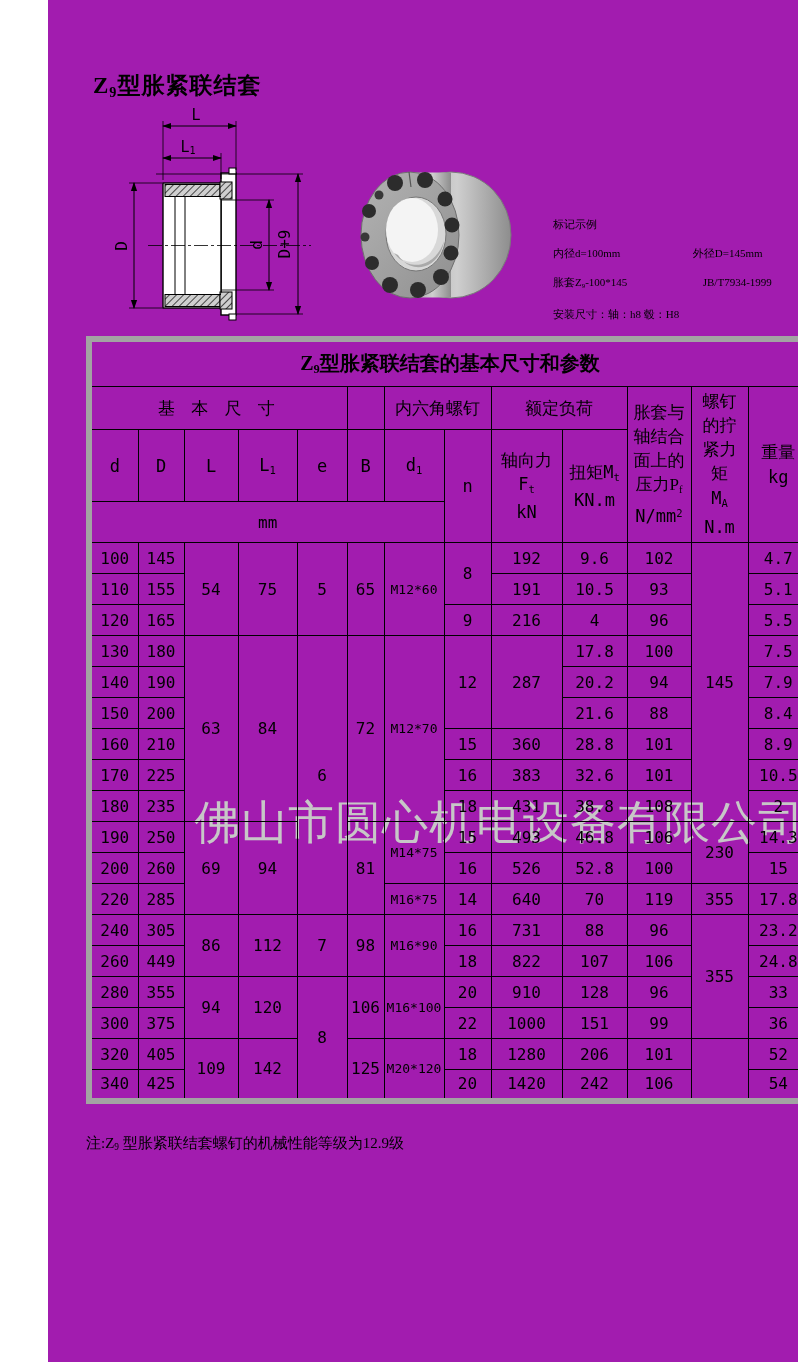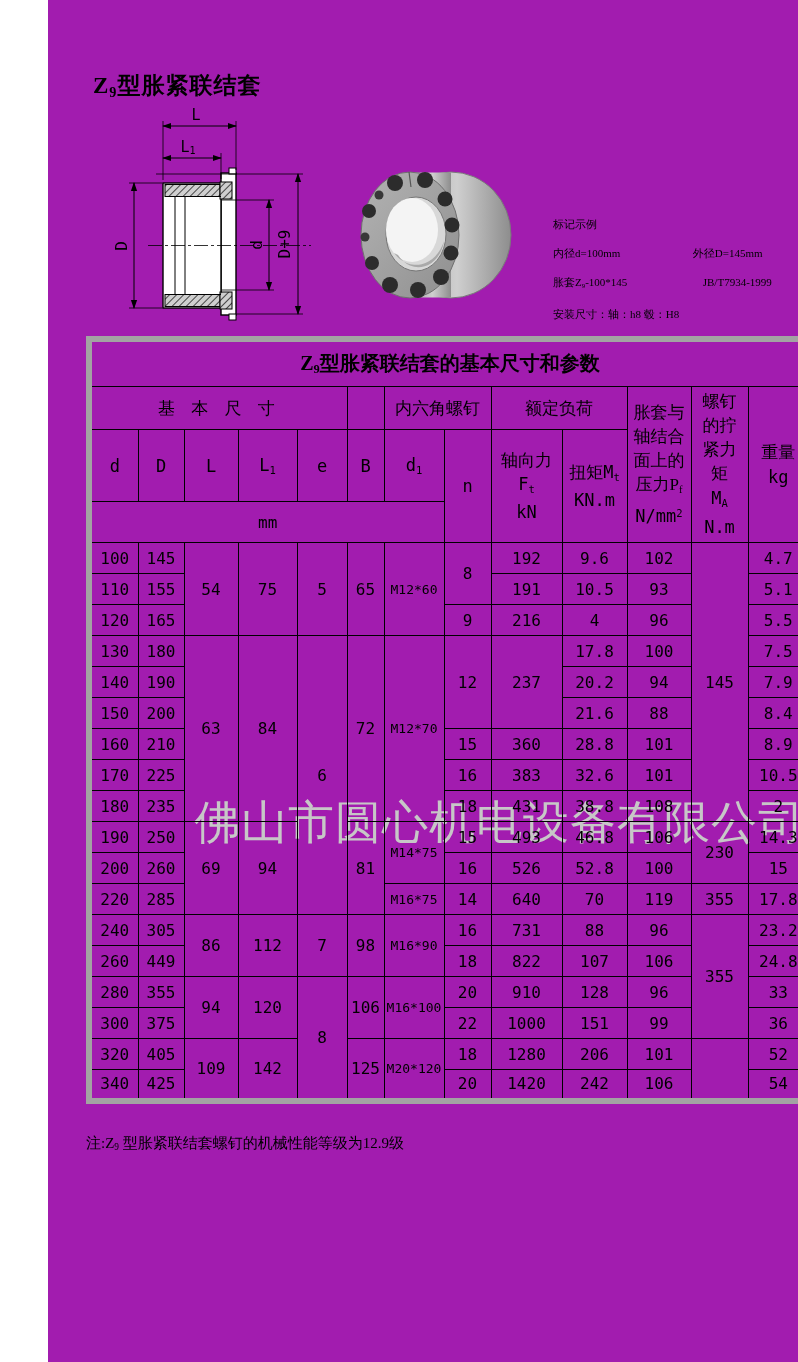--- a/index.html
+++ b/index.html
@@ -257,21 +257,21 @@
         </tr>
         <tr>
           <td class="k-d">130</td>
           <td class="k-D">180</td>
           <td rowspan="6" class="k-L">63</td>
           <td rowspan="6" class="k-L1">84</td>
           <td rowspan="9" class="k-e">6</td>
           <td rowspan="6" class="k-B">72</td>
           <td rowspan="6" class="k-d1">M12*70</td>
           <td rowspan="3" class="k-n">12</td>
-          <td rowspan="3" class="k-Ft">237</td>
+          <td rowspan="3" class="k-Ft">287</td>
           <td class="k-Mt">17.8</td>
           <td class="k-Pf">100</td>
           <td class="k-kg">7.5</td>
         </tr>
         <tr>
           <td class="k-d">140</td>
           <td class="k-D">190</td>
           <td class="k-Mt">20.2</td>
           <td class="k-Pf">94</td>
           <td class="k-kg">7.9</td>

